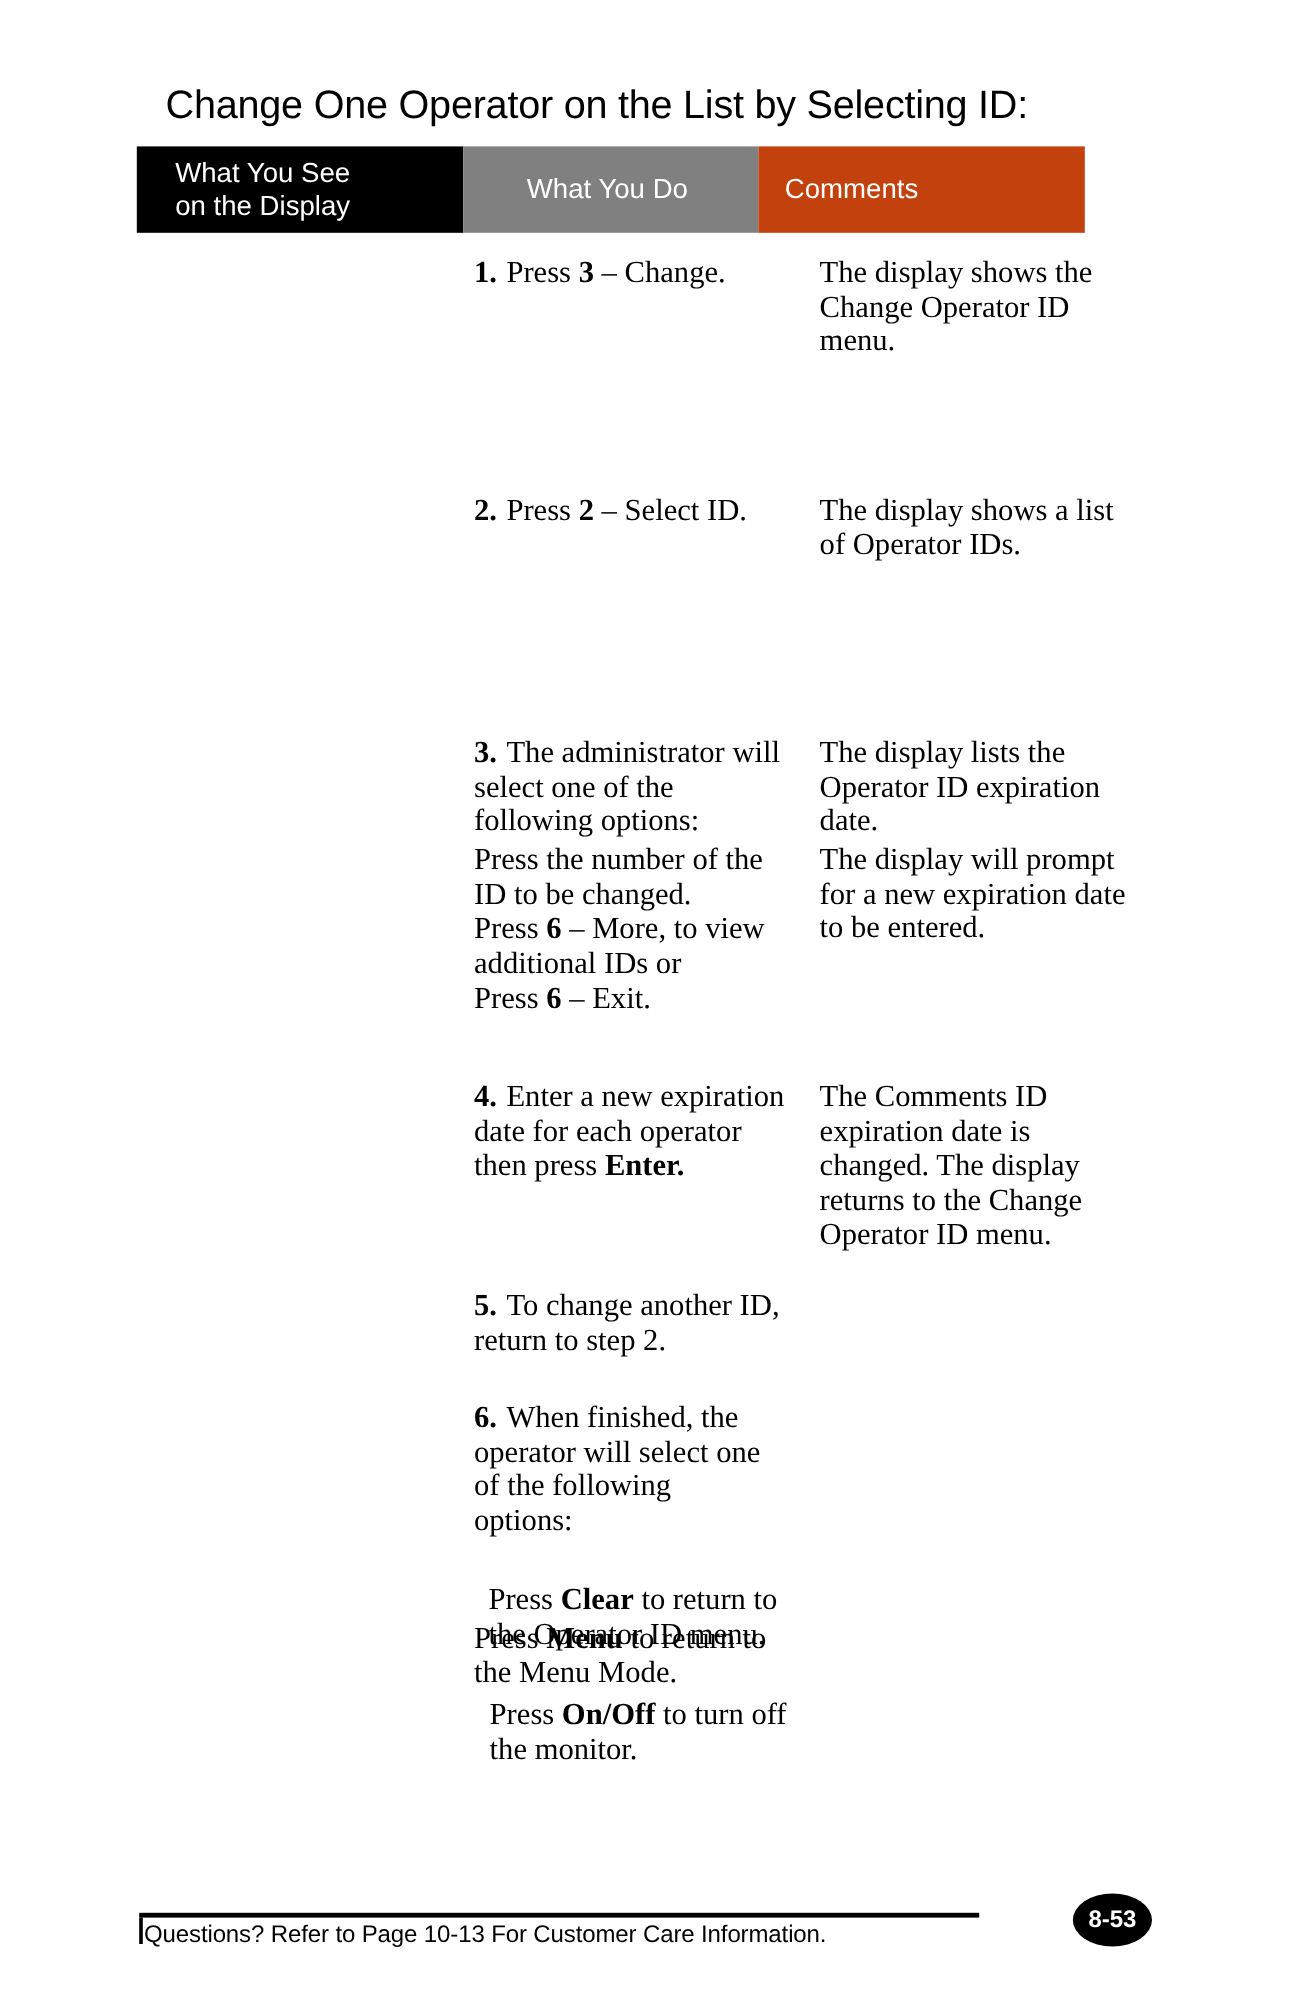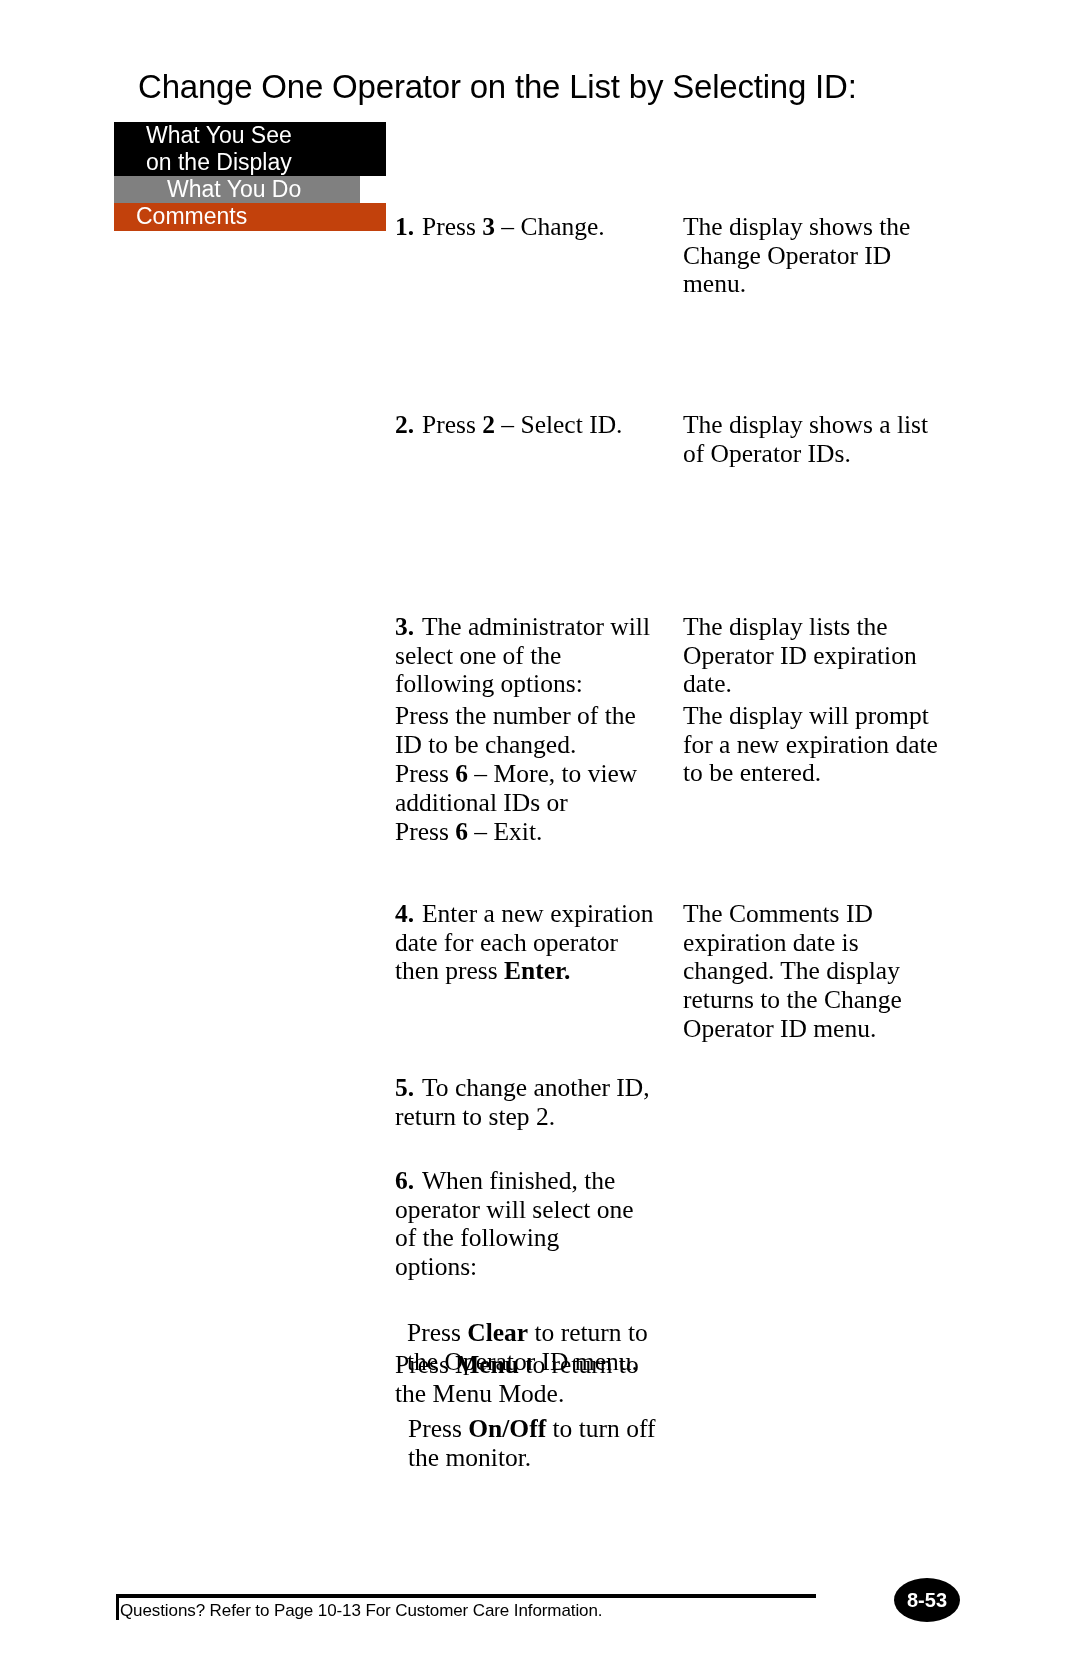--- a/index.html
+++ b/index.html
@@ -32,21 +32,20 @@
   }
 
   
   .table-header {
     position: absolute;
     left: 114px;
     top: 122px;
     width: 846px;
     height: 72px;
     display: flex;
-    flex-direction: column;
   }
   .th {
     font-family: "Liberation Sans", "DejaVu Sans", sans-serif;
     font-size: 23px;
     color: #ffffff;
     line-height: 1.18;
     box-sizing: border-box;
     display: flex;
     flex-direction: column;
     justify-content: center;
@@ -132,21 +131,21 @@
     top: 1598px;
     width: 3px;
     height: 22px;
     background: #000000;
   }
   .footer-text {
     position: absolute;
     left: 120px;
     top: 1601px;
     font-family: "Liberation Sans", "DejaVu Sans", sans-serif;
-    font-size: 17px;
+    font-size: 20px;
     color: #000000;
     white-space: nowrap;
     letter-spacing: -0.1px;
   }
   .page-badge {
     position: absolute;
     left: 894px;
     top: 1578px;
     width: 66px;
     height: 44px;

